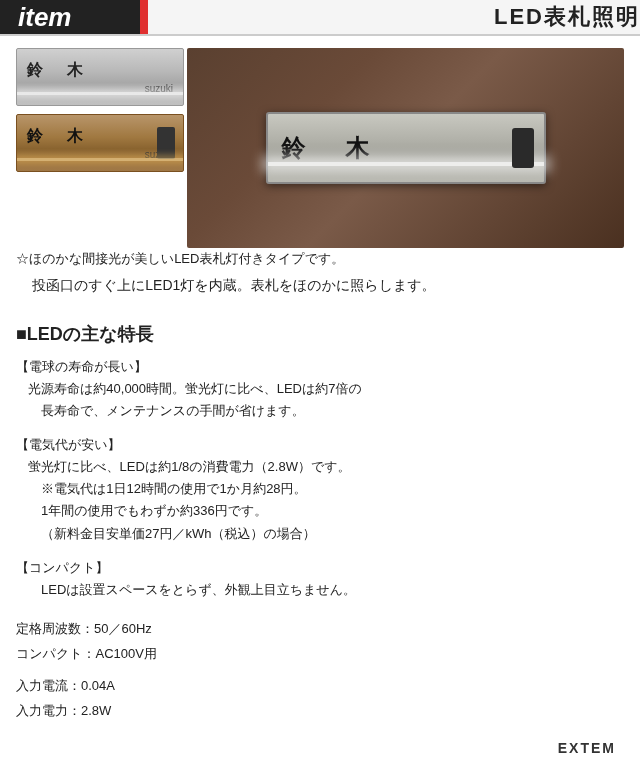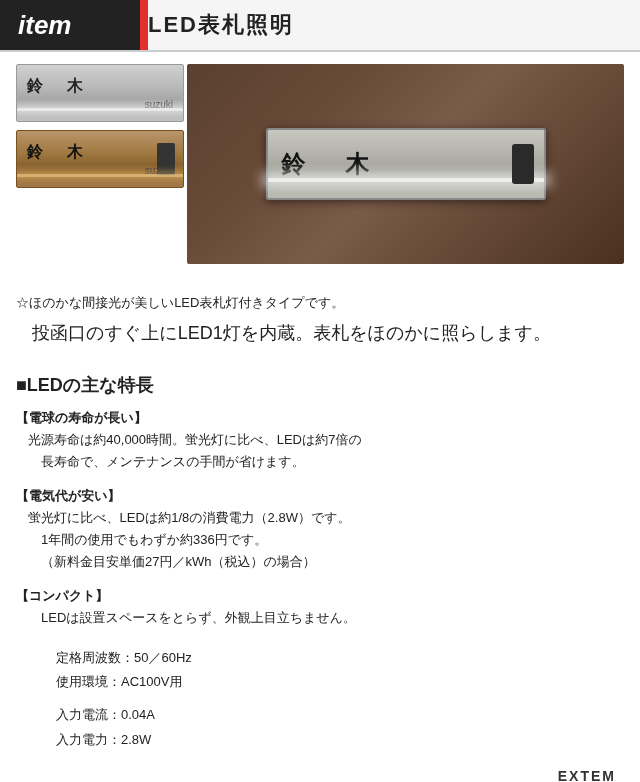--- a/index.html
+++ b/index.html
@@ -9,21 +9,21 @@
       font-family: 'MS Gothic', 'Meiryo', 'Yu Gothic', sans-serif;
       font-size: 13px;
       background: #ffffff;
       color: #222;
     }
 
     
     .header {
       display: flex;
       align-items: stretch;
-      height: 52px;
+      height: 36px;
       border-bottom: 2px solid #ccc;
     }
     .header-item {
       background: #222;
       color: #fff;
       font-size: 26px;
       font-weight: bold;
       font-style: italic;
       padding: 0 18px;
       display: flex;
@@ -32,37 +32,37 @@
     }
     .header-divider {
       width: 8px;
       background: #e03030;
     }
     .header-title {
       flex: 1;
       background: #f5f5f5;
       display: flex;
       align-items: center;
-      justify-content: flex-start;
+      justify-content: flex-end;
       font-size: 22px;
       font-weight: bold;
       color: #222;
       letter-spacing: 2px;
     }
 
     
     .main {
       padding: 12px 16px 16px 16px;
     }
 
     
     .top-section {
       display: flex;
       gap: 1px;
-      margin-bottom: 28px;
+      margin-bottom: 0;
     }
 
     .small-images {
       display: flex;
       flex-direction: column;
       gap: 8px;
       min-width: 170px;
     }
 
     
@@ -201,52 +201,51 @@
     
     .desc-section {
       margin-bottom: 24px;
       line-height: 1.7;
     }
     .desc-main {
       font-size: 13px;
       margin-bottom: 4px;
     }
     .desc-sub {
-      font-size: 18px;
+      font-size: 14px;
       margin-left: 16px;
     }
 
     
     .features-title {
       font-size: 18px;
       font-weight: bold;
       margin-bottom: 10px;
     }
 
     .feature-block {
       margin-bottom: 12px;
       line-height: 1.7;
       font-size: 13px;
     }
     .feature-block .feature-heading {
-      font-weight: bold;
+      font-weight: normal;
     }
     .feature-block .feature-text {
       margin-left: 12px;
     }
 
     
     .specs-section {
       margin-top: 16px;
       line-height: 1.9;
       font-size: 13px;
     }
     .specs-group {
       margin-bottom: 8px;
-      margin-left: 40px;
     }
 
     
     .footer {
       margin-top: 16px;
       text-align: right;
       padding-right: 8px;
       padding-bottom: 8px;
       font-size: 14px;
       font-weight: bold;
@@ -302,34 +301,35 @@
 
     <div class="feature-block">
       <div class="feature-heading">【電球の寿命が長い】</div>
       <div class="feature-text">光源寿命は約40,000時間。蛍光灯に比べ、LEDは約7倍の</div>
       <div class="feature-text">　長寿命で、メンテナンスの手間が省けます。</div>
     </div>
 
     <div class="feature-block">
       <div class="feature-heading">【電気代が安い】</div>
       <div class="feature-text">蛍光灯に比べ、LEDは約1/8の消費電力（2.8W）です。</div>
+      <div class="feature-text">　※電気代は1日12時間の使用で1か月約28円。</div>
       <div class="feature-text">　1年間の使用でもわずか約336円です。</div>
       <div class="feature-text">　（新料金目安単価27円／kWh（税込）の場合）</div>
     </div>
 
     <div class="feature-block">
       <div class="feature-heading">【コンパクト】</div>
       <div class="feature-text">　LEDは設置スペースをとらず、外観上目立ちません。</div>
     </div>
   </div>
 
   <div class="specs-section">
     <div class="specs-group">
       <div>定格周波数：50／60Hz</div>
-      <div>使用環境：AC100V用</div>
+      <div>コンパクト：AC100V用</div>
     </div>
     <div class="specs-group">
       <div>入力電流：0.04A</div>
       <div>入力電力：2.8W</div>
     </div>
   </div>
 
   <div class="footer">
     <span>EXTEM</span>
   </div>

